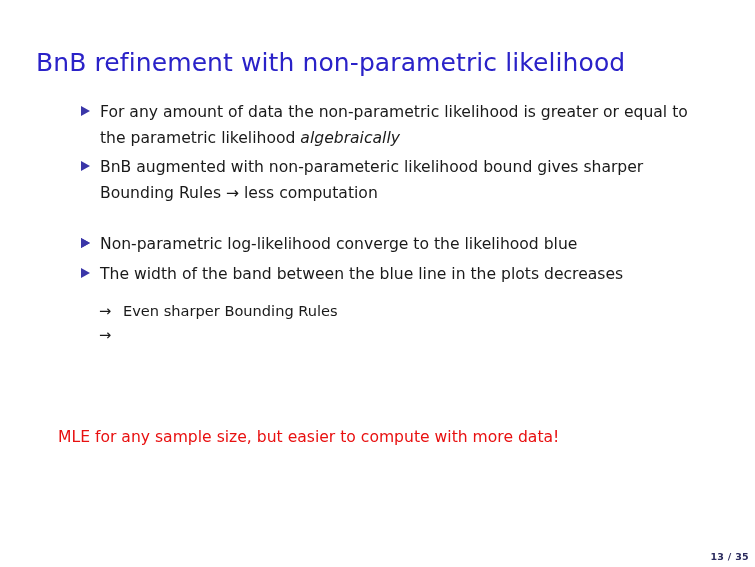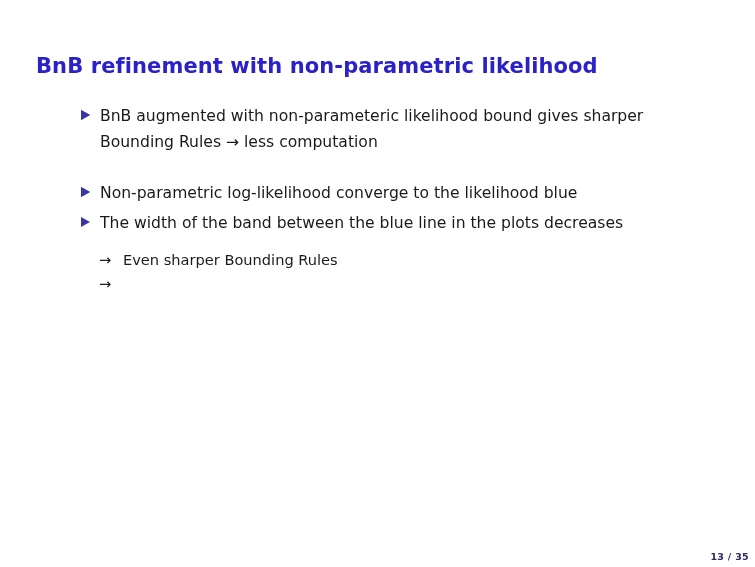--- a/index.html
+++ b/index.html
@@ -16,25 +16,25 @@
     height: 567px;
     background: #ffffff;
     overflow: hidden;
     box-sizing: border-box;
   }
 
   
   #slide-title {
     position: absolute;
     left: 36px;
-    top: 36px;
+    top: 30px;
     font-family: "DejaVu Sans", sans-serif;
-    font-size: 21px;
+    font-size: 25px;
     line-height: 32px;
-    font-weight: 700;
+    font-weight: 400;
     color: #2a22c8;
     letter-spacing: 0.1px;
     white-space: nowrap;
   }
 
   
   #body {
     position: absolute;
     left: 0;
     top: 100px;
@@ -130,20 +130,21 @@
 <div id="slide">
 
   <h1 id="slide-title">BnB refinement with non-parametric likelihood</h1>
 
   <div id="body">
 
     <div class="blk">
 
       <div class="item">
         <span class="bullet"></span>
+        <span class="txt"><span>For any amount of data the non-parametric likelihood is greater or equal to the parametric likelihood </span><span class="it">algebraically</span></span>
       </div>
 
       <div class="item">
         <span class="bullet"></span>
         <span class="txt"><span>BnB augmented with non-parameteric likelihood bound gives sharper Bounding Rules → less computation</span></span>
       </div>
 
     </div>
 
     <div class="blk gap-lg">
@@ -172,16 +173,17 @@
       </div>
 
       <div class="subitem">
         <span class="arrow">→</span>
       </div>
 
     </div>
 
   </div>
 
+  <div id="alert-line">MLE for any sample size, but easier to compute with more data!</div>
 
   <div id="page-number">13 / 35</div>
 
 </div>
 
 </body></html>

